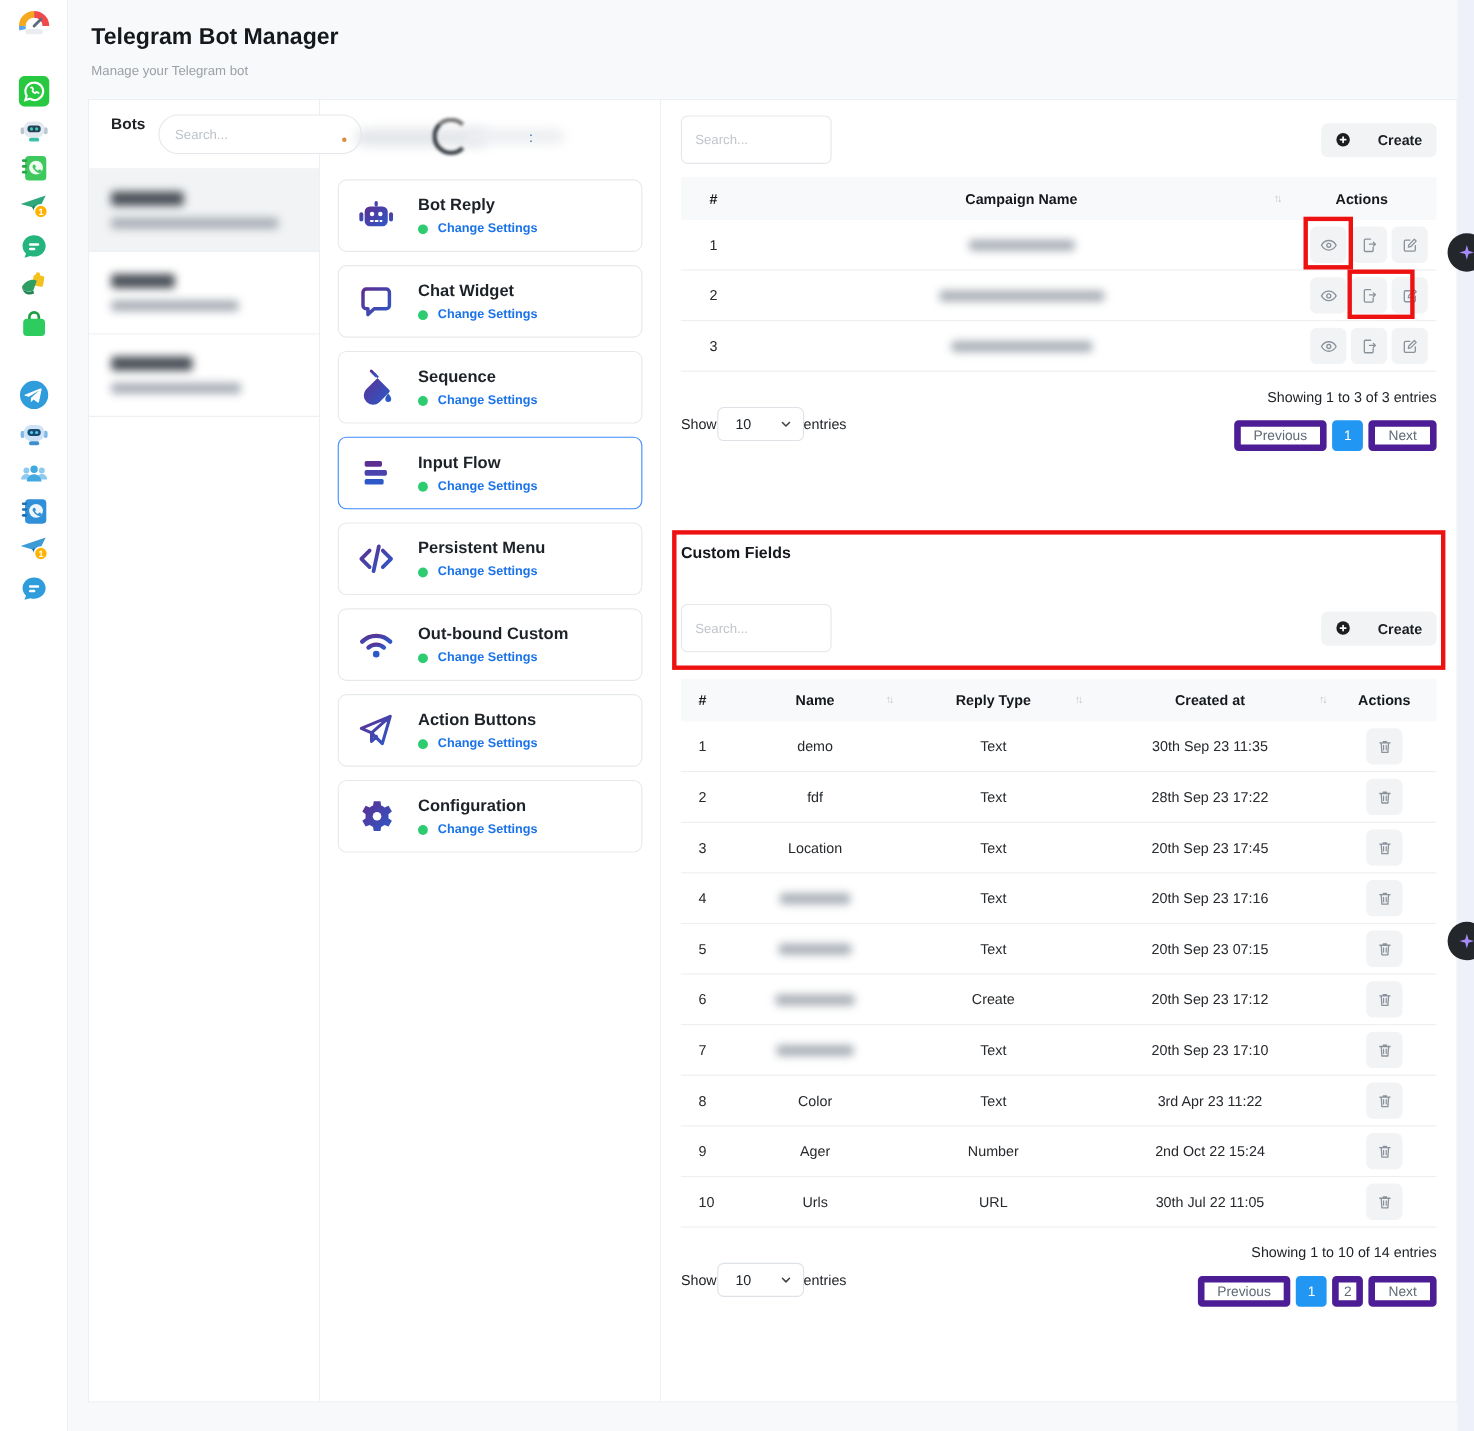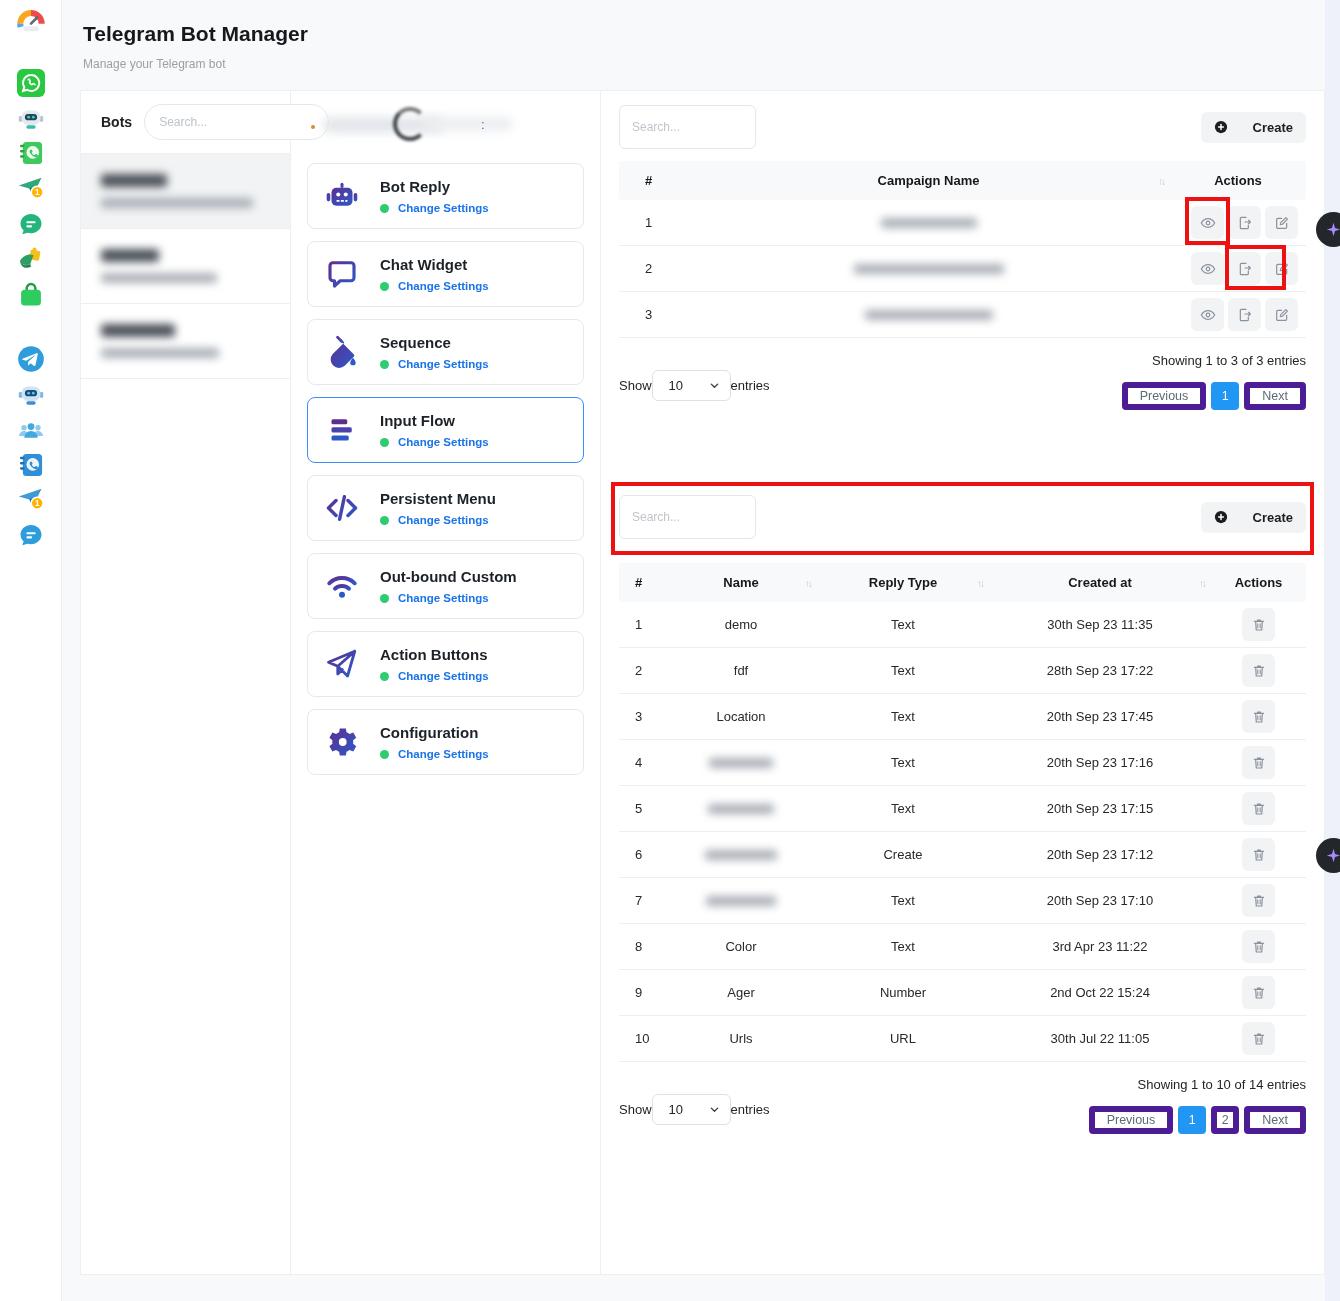--- a/index.html
+++ b/index.html
@@ -14,21 +14,21 @@
   .rail-ic svg { width:100%; height:100%; display:block; }
   
   .page-title { position:absolute; left:83px; top:22px; font-size:21px; font-weight:700; color:#15181c; }
   .page-sub { position:absolute; left:83px; top:57px; font-size:12px; color:#9aa0a6; }
   
   .main-card { position:absolute; left:80px; top:90px; width:1245px; height:1185px; background:#fff; border:1px solid #edeff2; display:flex; }
   .col-bots { width:210px; border-right:1px solid #edeff2; }
   .col-settings { width:312px; border-right:1px solid #edeff2; padding:10px 14px; }
   .col-flow { flex:1; padding:14px 18px 0 18px; position:relative; }
   
-  .bots-head { display:flex; align-items:center; padding:13px 12px 13px 20px; border-bottom:1px solid #edeff2; }
+  .bots-head { display:flex; align-items:flex-start; padding:13px 12px 13px 20px; border-bottom:1px solid #edeff2; }
   .bots-label { font-size:14px; font-weight:700; margin-right:12px; }
   .pill-search { flex:1; height:36px; border:1px solid #e4e7eb; border-radius:18px; padding:0 14px; font-size:12px; color:#495057; outline:none; font-family:"Liberation Sans",sans-serif; }
   .pill-search::placeholder { color:#bdc3c9; }
   .bot-item { padding:20px 20px; border-bottom:1px solid #edeff2; cursor:pointer; }
   .bot-item.selected { background:#f1f3f4; }
   .rb { filter:blur(4px); border-radius:3px; }
   .rb-dark { background:#494f57; height:13px; }
   .rb-gray { background:#a9afb6; height:10px; }
   .bot-item .rb-dark { margin-bottom:11px; }
   
@@ -563,20 +563,21 @@
           <button class="pag-btn pag-num active">1</button>
           <button class="pag-btn">Next</button>
         </div>
       </div>
     </div>
 
     <div class="gap1"></div>
 
     <div class="cf-section">
       <div class="cf-overlay"></div>
+      <div class="cf-title">Custom Fields</div>
       <div class="toolbar">
         <input class="tb-search" placeholder="Search..." style="">
         <button class="btn-create">
           <svg viewBox="0 0 24 24">
               <circle cx="12" cy="12" r="10.5" fill="#1b1e21"></circle>
               <rect x="6.6" y="10.7" width="10.8" height="2.6" rx="1.3" fill="#fff"></rect>
               <rect x="10.7" y="6.6" width="2.6" height="10.8" rx="1.3" fill="#fff"></rect>
             </svg>
           <span>Create</span>
         </button>
@@ -653,21 +654,21 @@
             </button>
           </div>
       </div>
 
       <div class="t-row">
         <div class="c-num">5</div>
         <div class="cell-blur">
             <div class="rb rb-gray" style="width:66px"></div>
           </div>
         <div class="c-center">Text</div>
-        <div class="c-center">20th Sep 23 17:15</div>
+        <div class="c-center">20th Sep 23 07:15</div>
         <div class="act-cell">
             <button class="icon-btn">
               <svg viewBox="0 0 24 24">
                 <path d="M5 6.5h14M9.8 6.5V4.8h4.4v1.7M7 6.5l.9 13h8.2l.9-13" fill="none" stroke="#8a929b" stroke-width="1.8" stroke-linecap="round" stroke-linejoin="round"></path>
                 <path d="M10.2 10v6M13.8 10v6" stroke="#8a929b" stroke-width="1.6" stroke-linecap="round"></path>
               </svg>
             </button>
           </div>
       </div>
 

